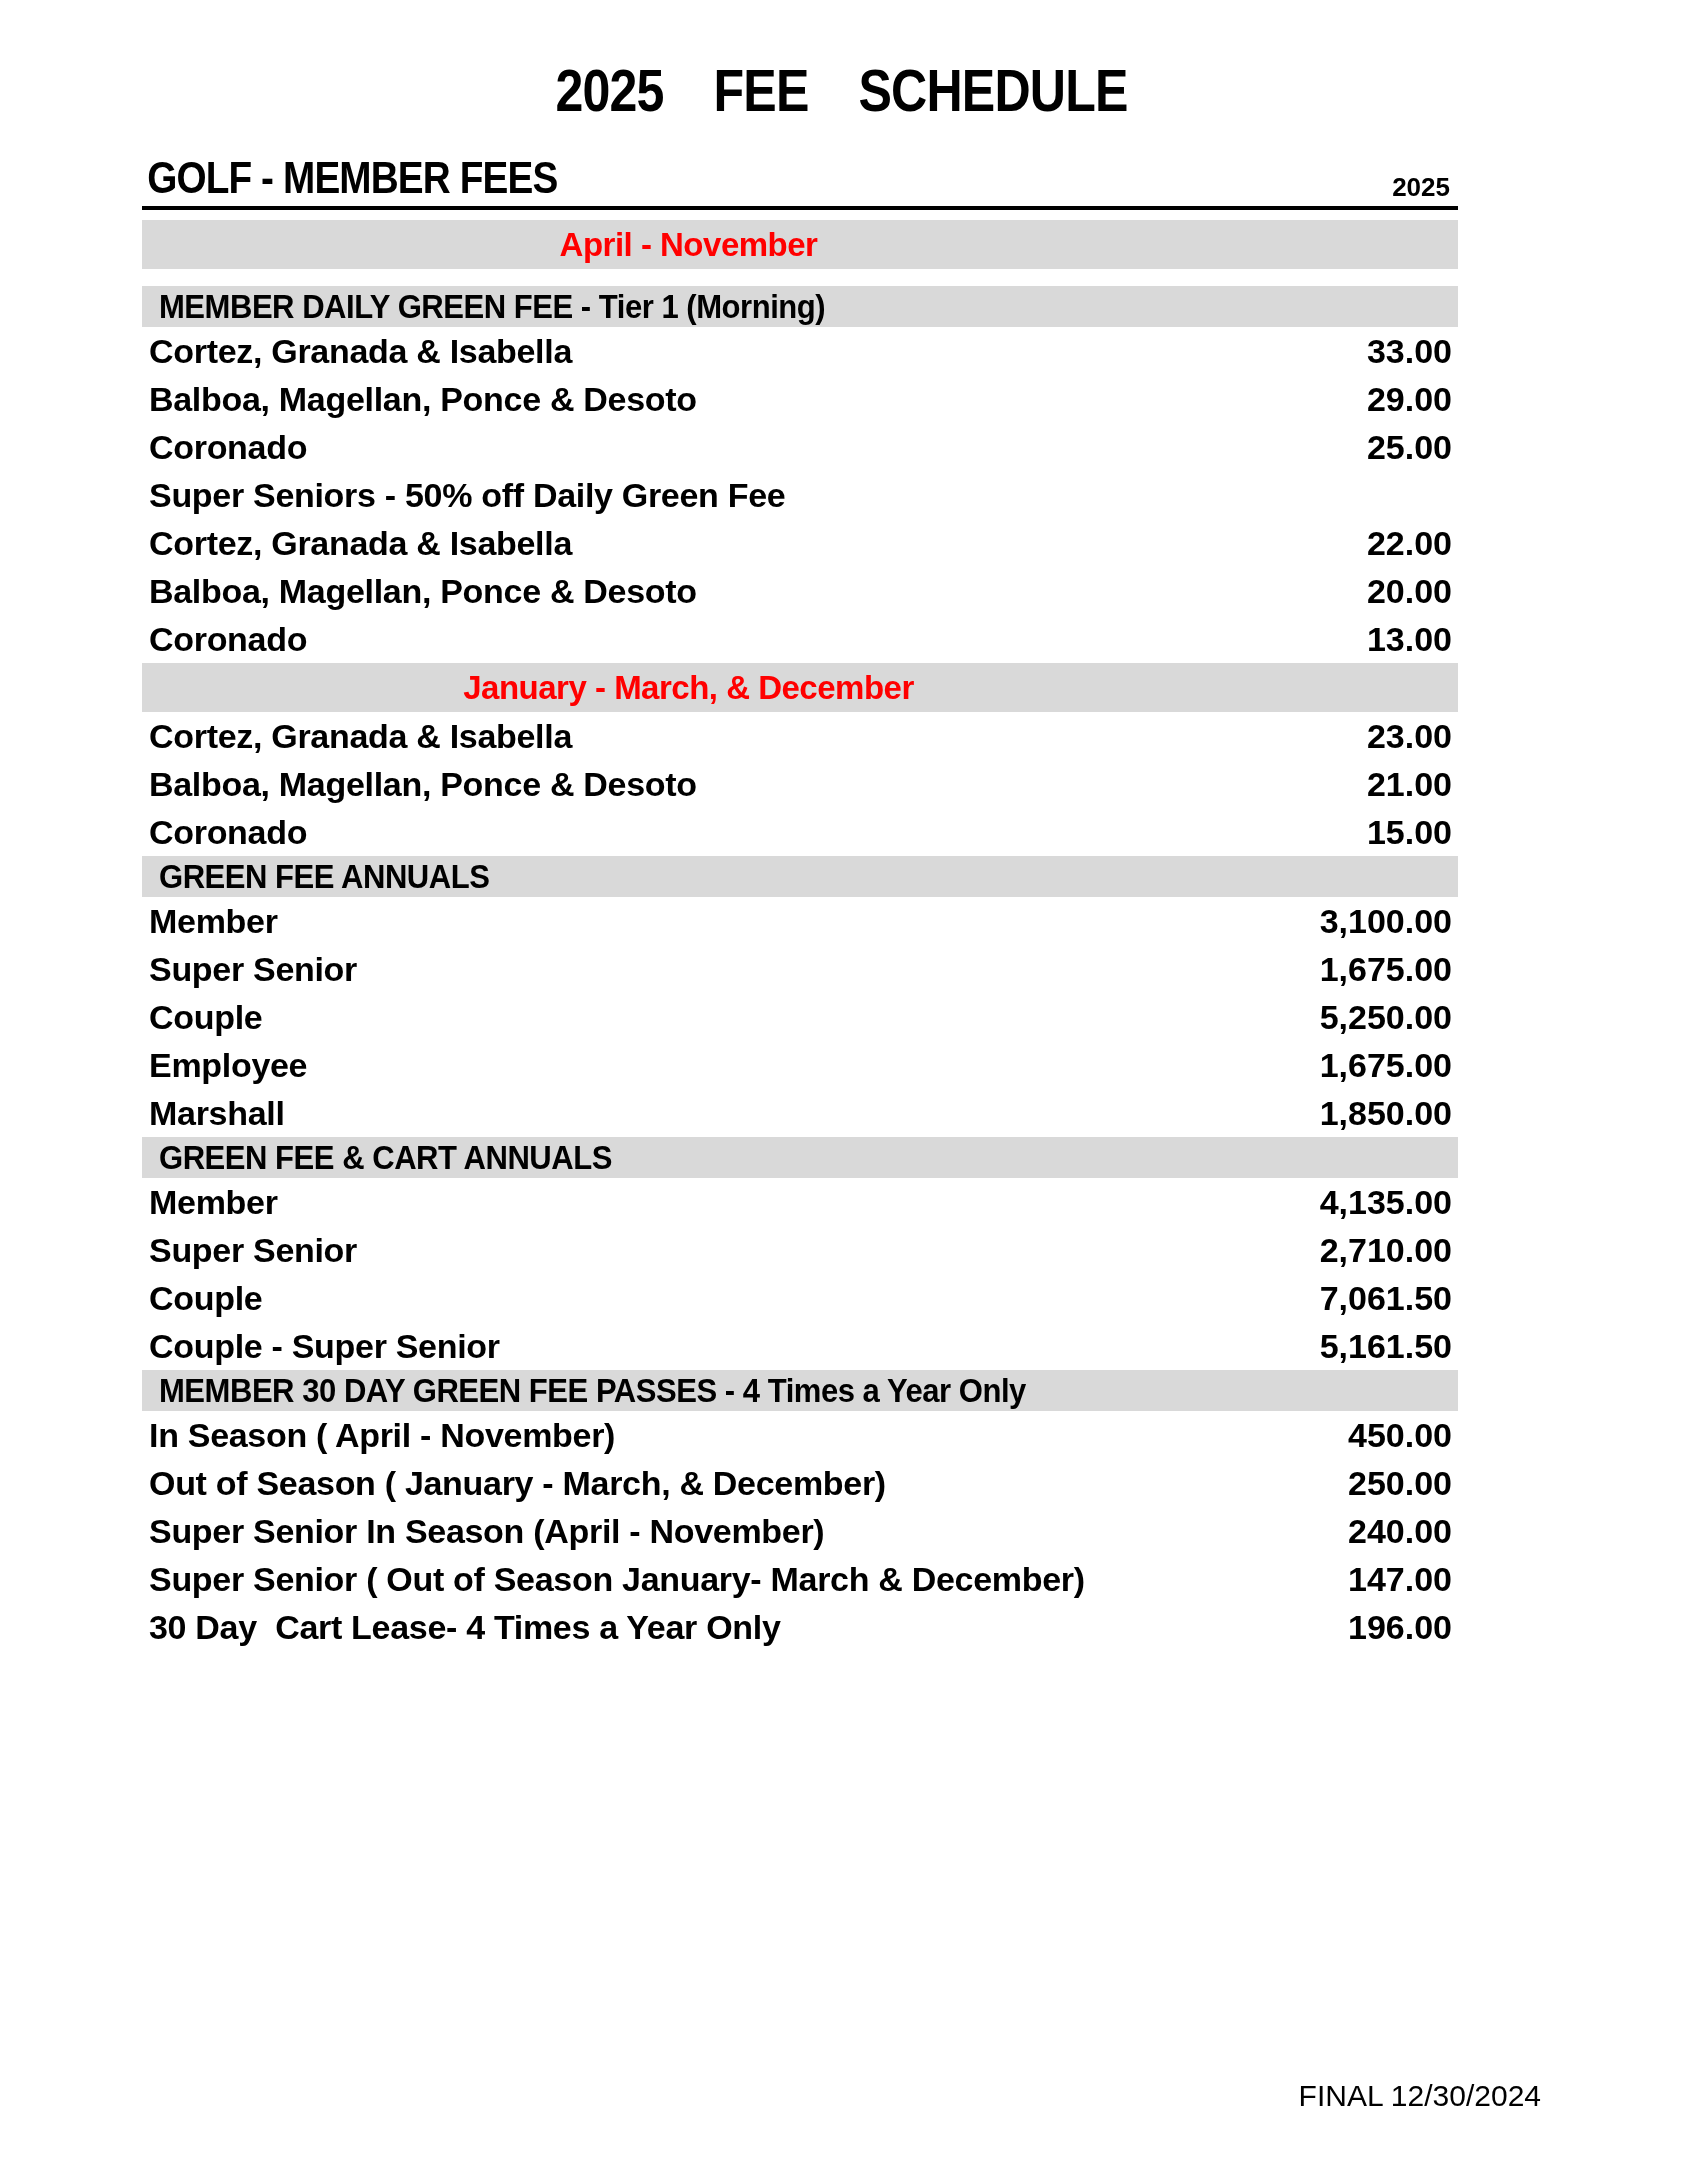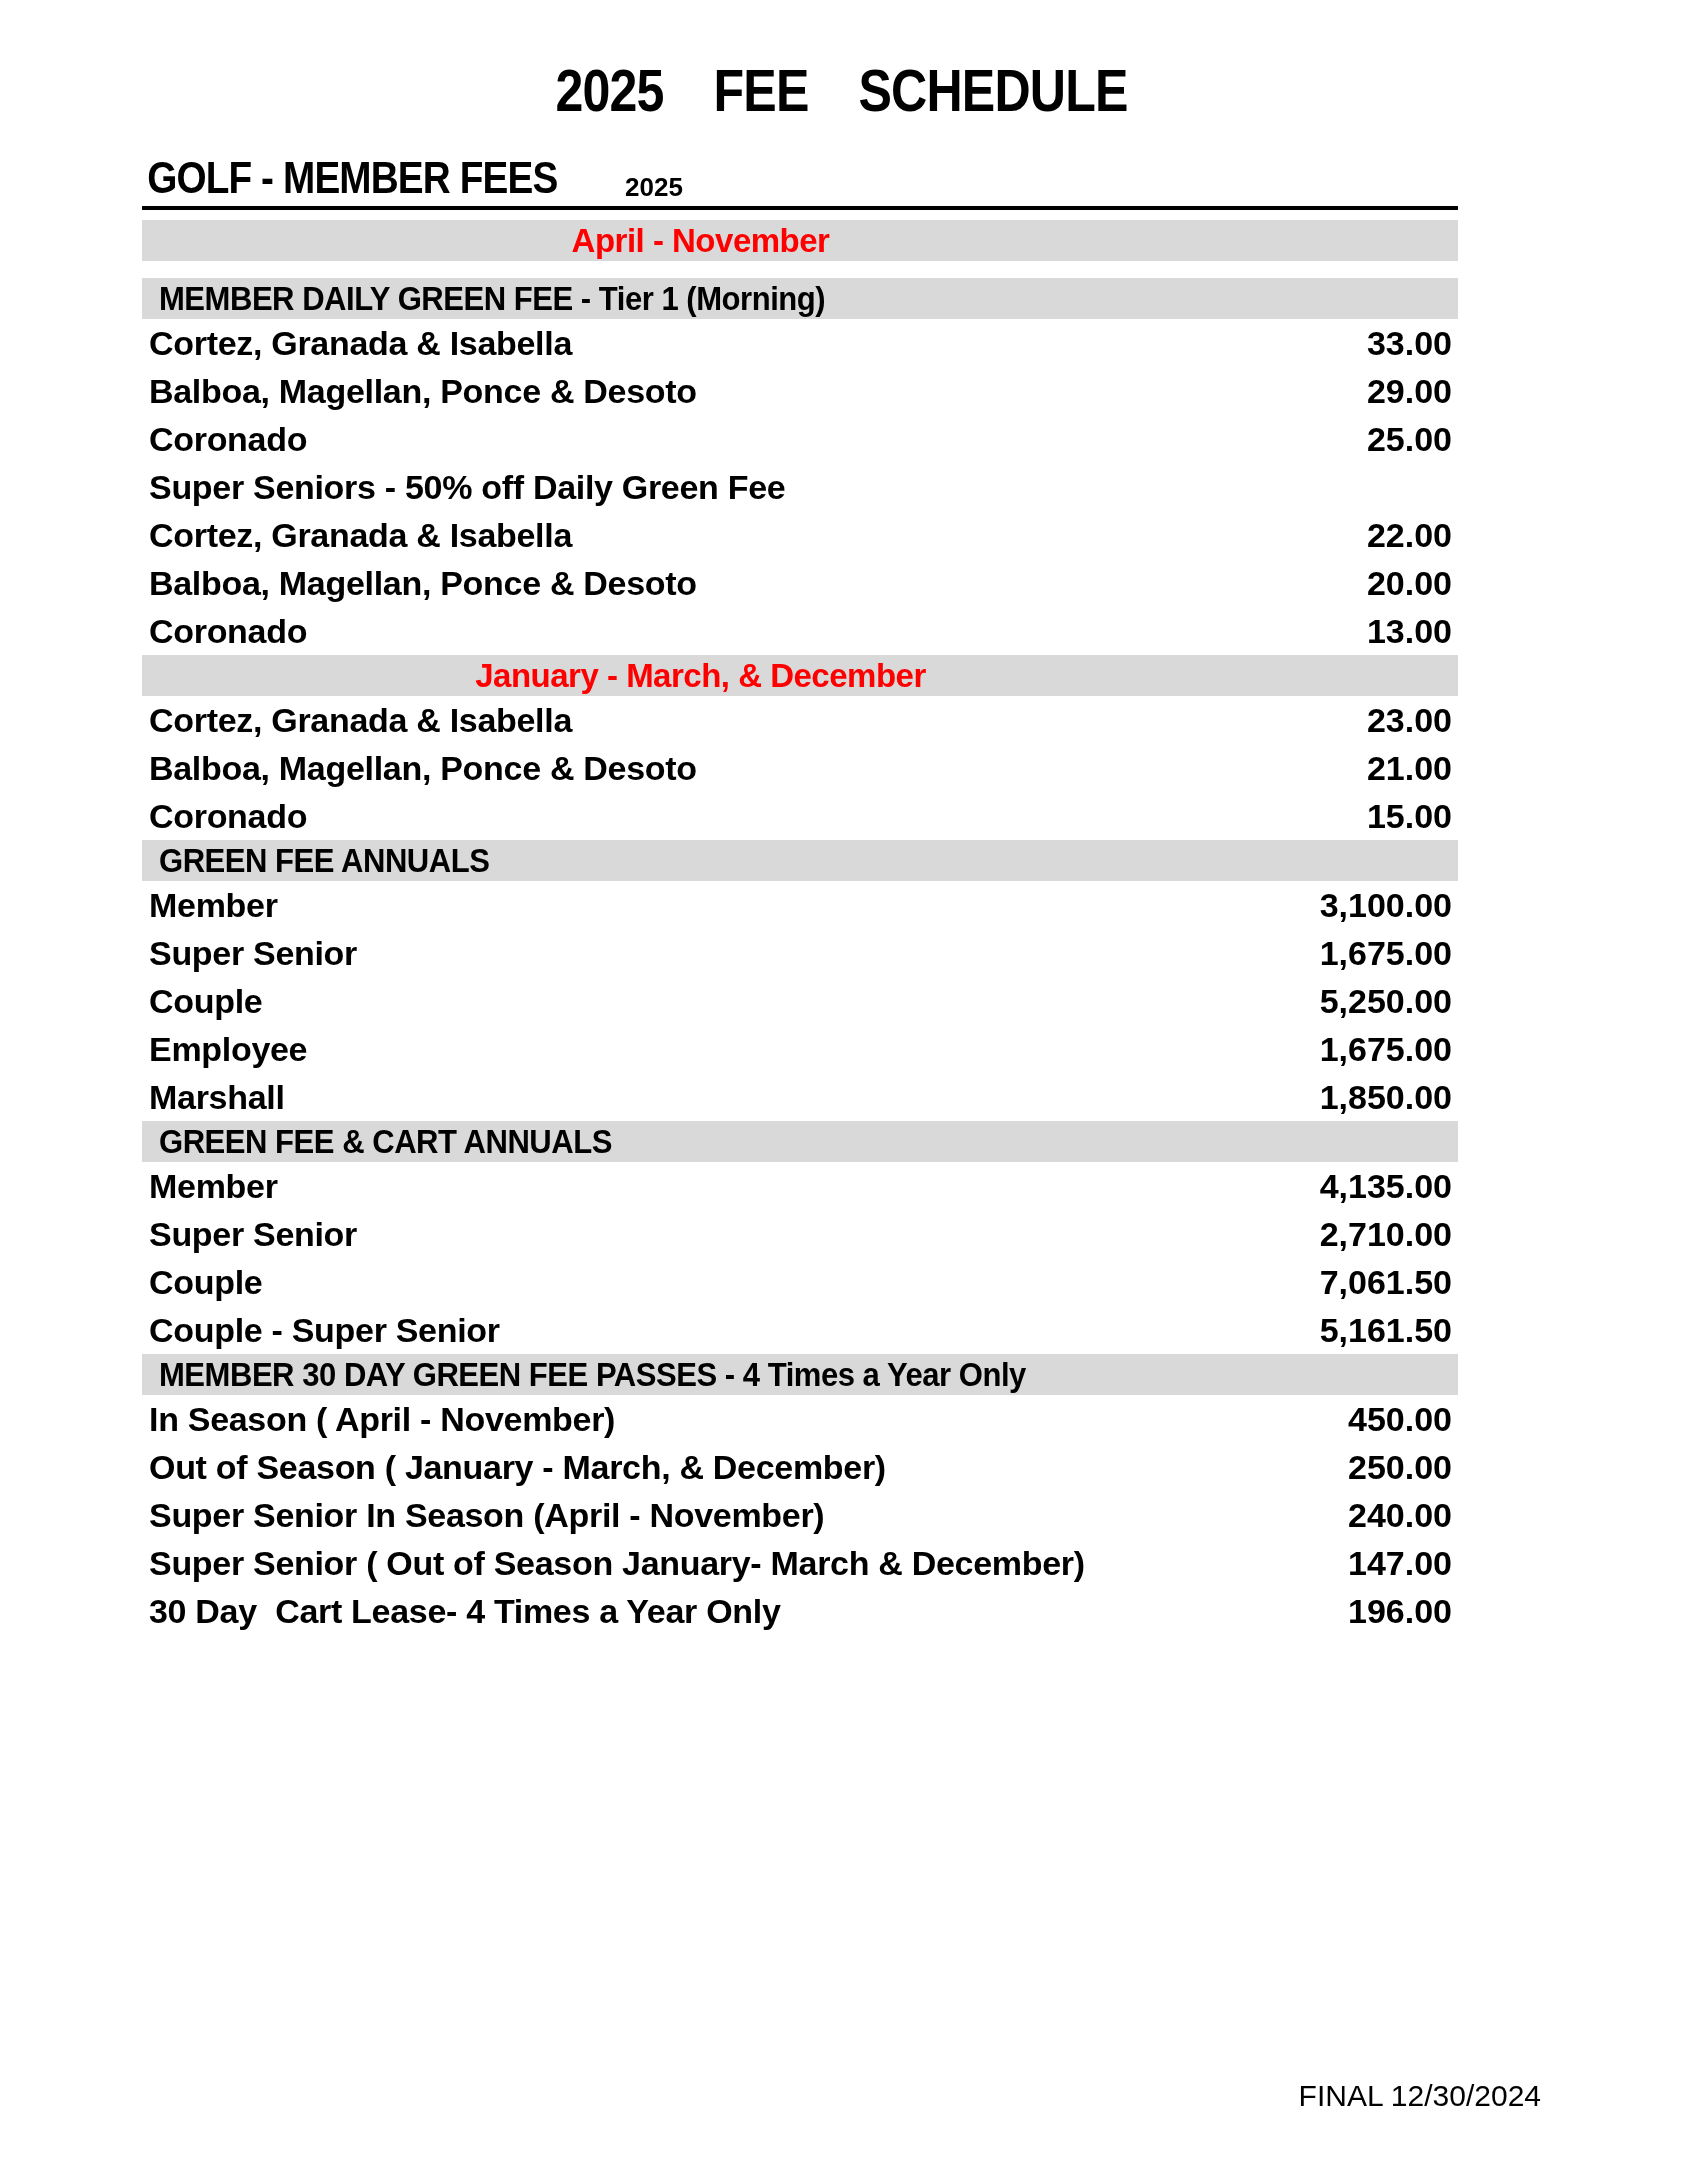--- a/index.html
+++ b/index.html
@@ -10,35 +10,35 @@
   }
   .page-title{
     position:absolute;top:57px;left:0;width:100%;
     text-align:center;font-size:59px;font-weight:700;
     white-space:pre;word-spacing:14px;letter-spacing:-1px;
     transform:scaleX(.85);
   }
   .sheet-header{
     position:absolute;left:142px;top:145px;width:1316px;height:65px;
     border-bottom:4px solid #000;box-sizing:border-box;
-    display:flex;align-items:flex-end;
+    display:flex;justify-content:space-between;align-items:flex-end;
   }
   .sheet-title{
     font-size:45px;font-weight:700;line-height:1;padding:0 0 6px 6px;
     letter-spacing:-1px;transform:scaleX(.86);transform-origin:left bottom;
     white-space:pre;
   }
   .sheet-year{
     font-size:26px;font-weight:700;line-height:1;padding:0 8px 6px 0;white-space:pre;
   }
   .fee-table{
     position:absolute;left:142px;top:220px;width:1316px;
   }
   .banner{
-    height:41px;background:#d9d9d9;display:flex;align-items:center;padding-left:12px;
+    height:49px;background:#d9d9d9;display:flex;align-items:center;
   }
   .banner-label{
     width:1093px;text-align:center;color:#ff0000;
     font-size:33px;font-weight:700;white-space:pre;letter-spacing:-0.5px;
   }
   .spacer{height:17px;background:#ffffff;}
   .group-header{
     height:41px;background:#d9d9d9;display:flex;align-items:center;
     box-sizing:border-box;padding-left:17px;
   }

